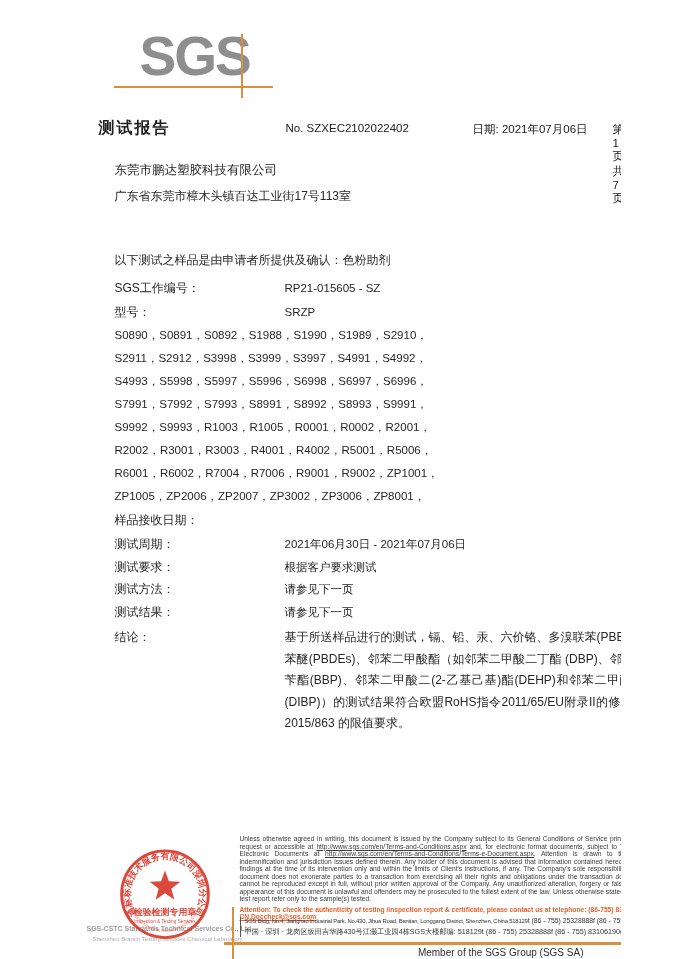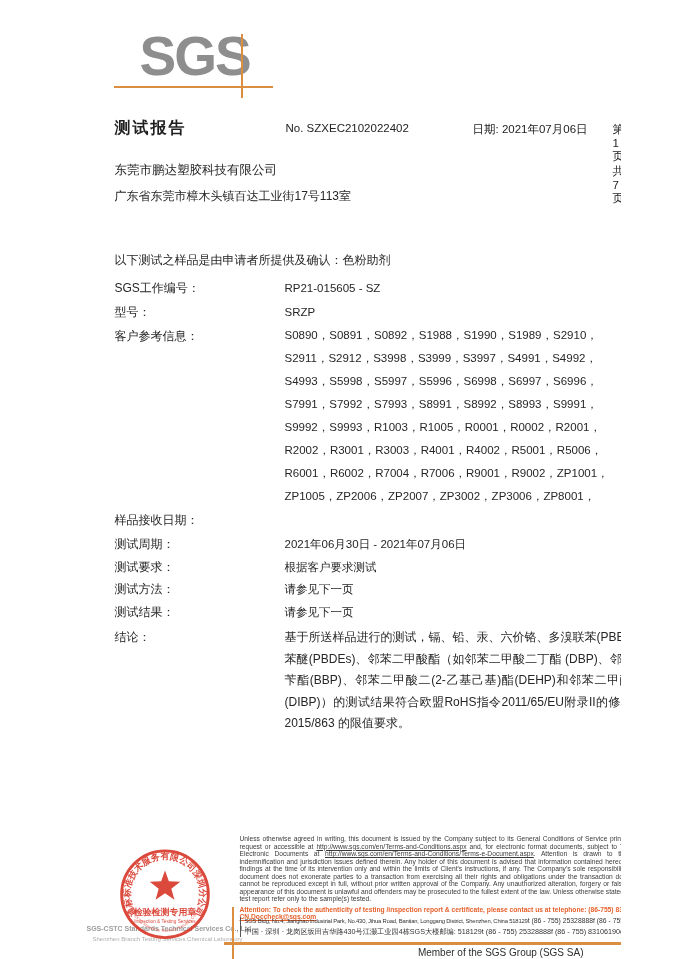--- a/index.html
+++ b/index.html
@@ -7,21 +7,21 @@
   body { font-family:"Liberation Sans","DejaVu Sans",sans-serif; color:#2e2e2e; }
   .page { position:relative; width:564px; height:959px; background:#fff; overflow:hidden; margin:0 auto; }
 
   
   .logo-text { position:absolute; left:83px; top:28px; font-size:55px; font-weight:bold;
                color:#8e8e8e; letter-spacing:-2px; line-height:56px; }
   .logo-hline { position:absolute; left:57px; top:86px; width:159px; height:2px; background:#db8e3f; }
   .logo-vline { position:absolute; left:184px; top:34px; width:2px; height:64px; background:#db8e3f; }
 
   
-  .doc-title { position:absolute; left:58px; top:118px; font-size:16px; font-weight:bold;
+  .doc-title { position:absolute; left:42px; top:118px; font-size:16px; font-weight:bold;
                letter-spacing:2px; color:#1f1f1f; }
   .report-no { position:absolute; left:229px; top:122px; font-size:11.5px; color:#222; }
   .report-date { position:absolute; left:416px; top:122px; font-size:11.5px; color:#222; }
   .report-page { position:absolute; left:556px; top:122px; font-size:11.5px; color:#222; }
 
   
   .app-name { position:absolute; left:58px; top:162px; font-size:12.5px; color:#262626; }
   .app-addr { position:absolute; left:58px; top:188px; font-size:12px; color:#262626; }
 
   
@@ -80,21 +80,20 @@
   <div class="fields">
     <div class="frow">
       <span class="flabel">SGS工作编号：</span>
       <span class="fvalue">RP21-015605 - SZ</span>
     </div>
     <div class="frow">
       <span class="flabel">型号：</span>
       <span class="fvalue">SRZP</span>
     </div>
     <div class="frow ref">
-      <span class="flabel">客户参考信息：</span>
       <span class="fvalue">
         <div>S0890，S0891，S0892，S1988，S1990，S1989，S2910，</div>
         <div>S2911，S2912，S3998，S3999，S3997，S4991，S4992，</div>
         <div>S4993，S5998，S5997，S5996，S6998，S6997，S6996，</div>
         <div>S7991，S7992，S7993，S8991，S8992，S8993，S9991，</div>
         <div>S9992，S9993，R1003，R1005，R0001，R0002，R2001，</div>
         <div>R2002，R3001，R3003，R4001，R4002，R5001，R5006，</div>
         <div>R6001，R6002，R7004，R7006，R9001，R9002，ZP1001，</div>
         <div>ZP1005，ZP2006，ZP2007，ZP3002，ZP3006，ZP8001，</div>
       </span>

